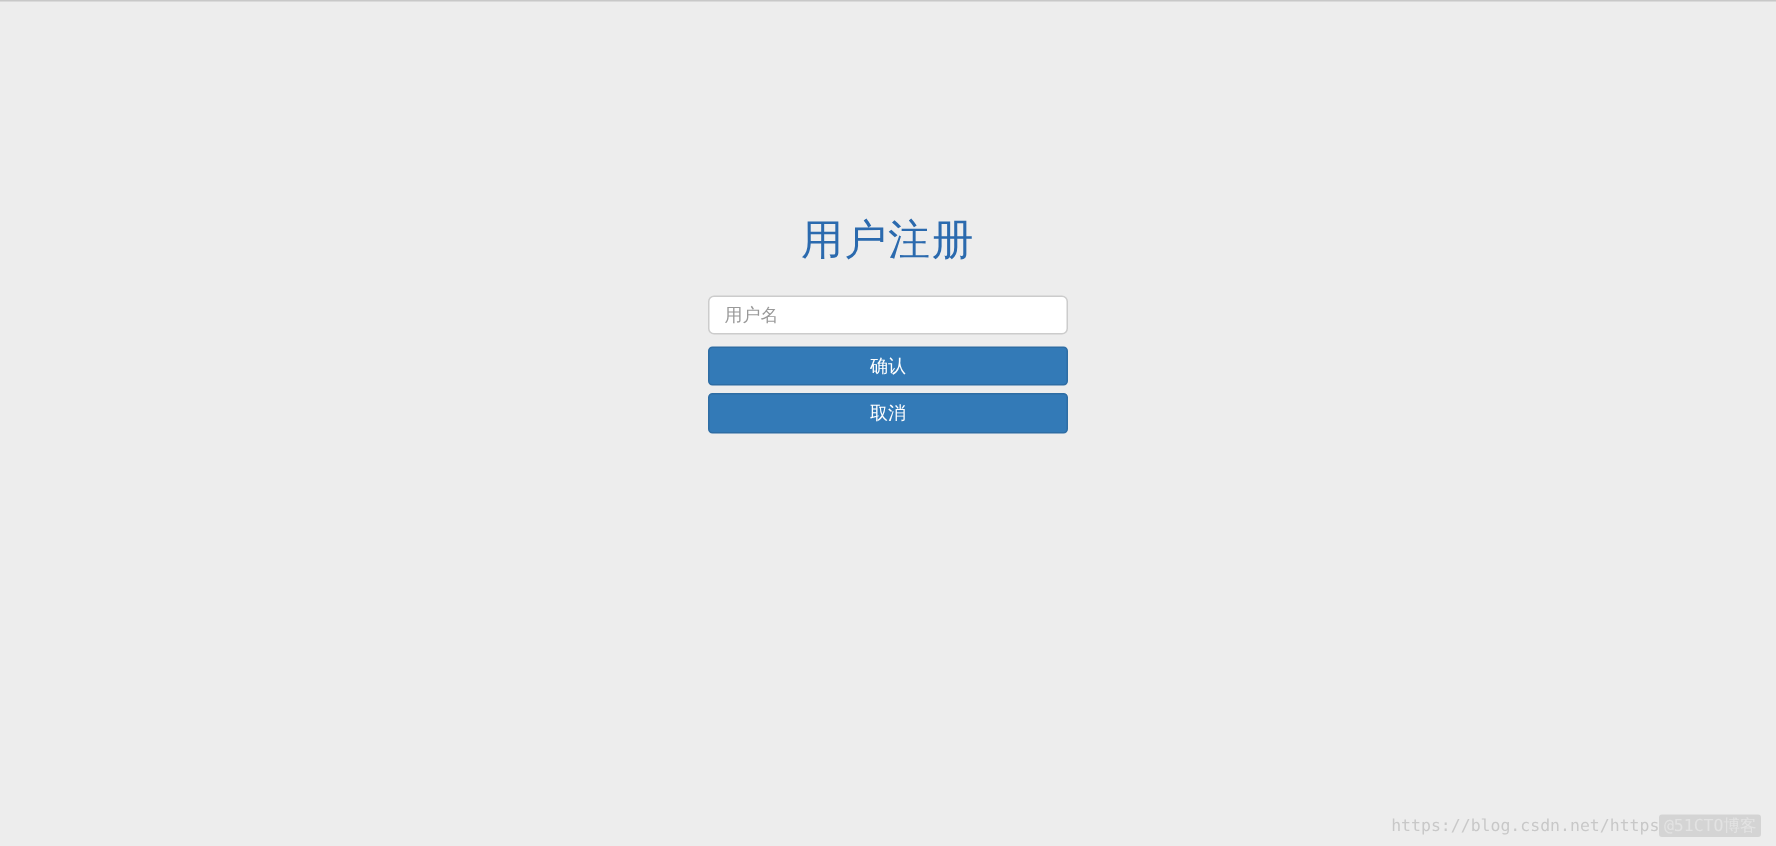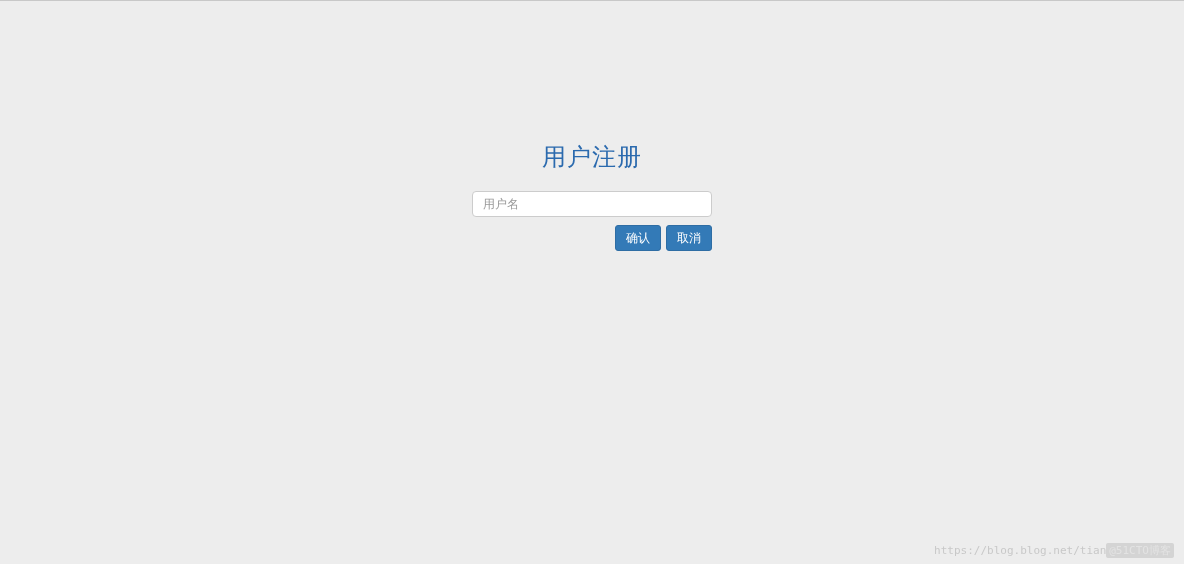--- a/index.html
+++ b/index.html
@@ -15,21 +15,21 @@
       position: relative;
       border-top: 1px solid #c8c8c8;
     }
     .container {
       width: 240px;
       margin: 0 auto;
       padding-top: 140px;
       text-align: center;
     }
     .title {
-      font-size: 24px;
+      font-size: 28px;
       font-weight: 400;
       color: #2b6aae;
       margin-bottom: 18px;
       letter-spacing: 1px;
     }
     .form-control {
       display: block;
       width: 100%;
       height: 26px;
       padding: 4px 10px;
@@ -40,23 +40,24 @@
       border: 1px solid #ccc;
       border-radius: 4px;
       margin-bottom: 8px;
       outline: none;
     }
     .form-control::placeholder {
       color: #999;
     }
     .btn-row {
       display: flex;
-      justify-content: flex-end;
+      justify-content: space-between;
       gap: 5px;
       margin-top: 2px;
+      flex-direction: column;
     }
     .btn {
       display: inline-block;
       padding: 5px 10px;
       font-size: 12px;
       line-height: 1.2;
       color: #fff;
       background-color: #337ab7;
       border: 1px solid #2e6da4;
       border-radius: 3px;
@@ -85,14 +86,14 @@
 <div class="container">
   <h2 class="title">用户注册</h2>
   <input type="text" class="form-control" placeholder="用户名" style="">
   <div class="btn-row">
     <button class="btn">确认</button>
     <button class="btn">取消</button>
   </div>
 </div>
 
 <div class="watermark">
-  <span>https://blog.blog.net/tian</span><span class="badge">@51CTO博客</span>
+  <span>https://blog.csdn.net/https</span><span class="badge">@51CTO博客</span>
 </div>
 
 </body></html>

